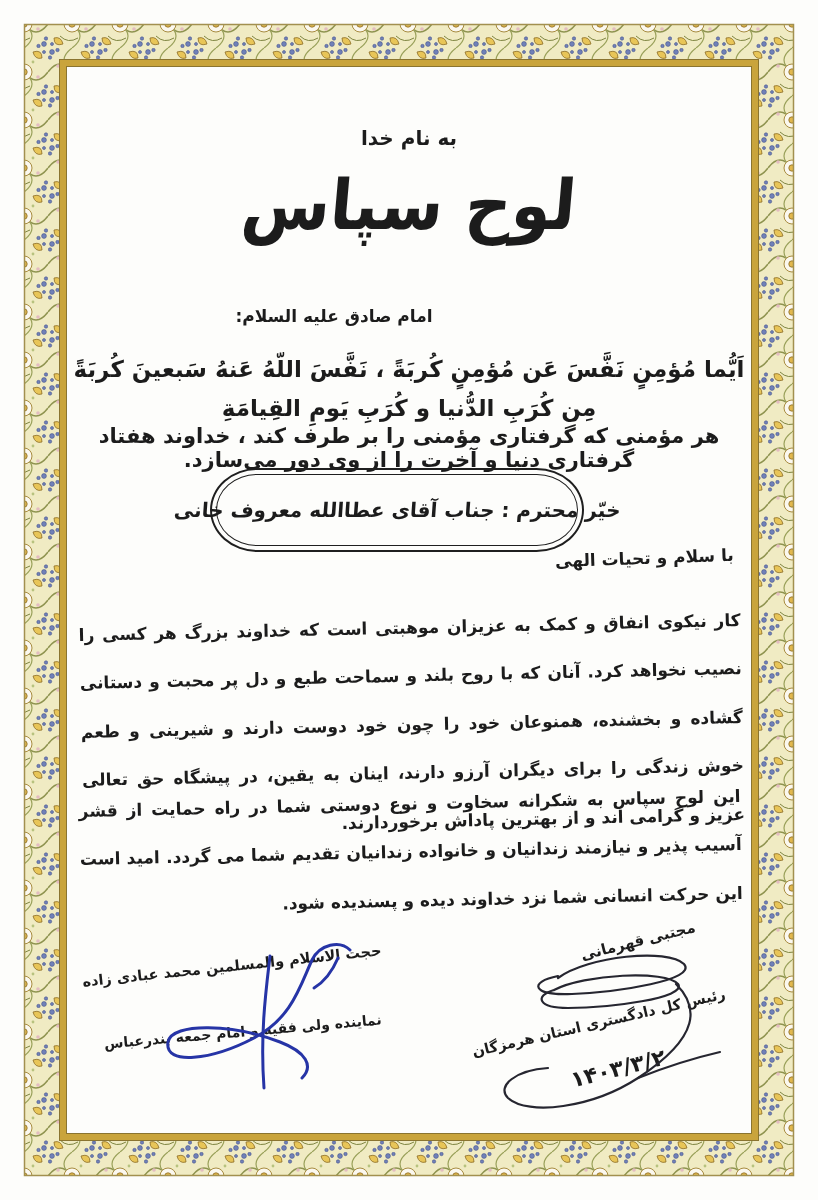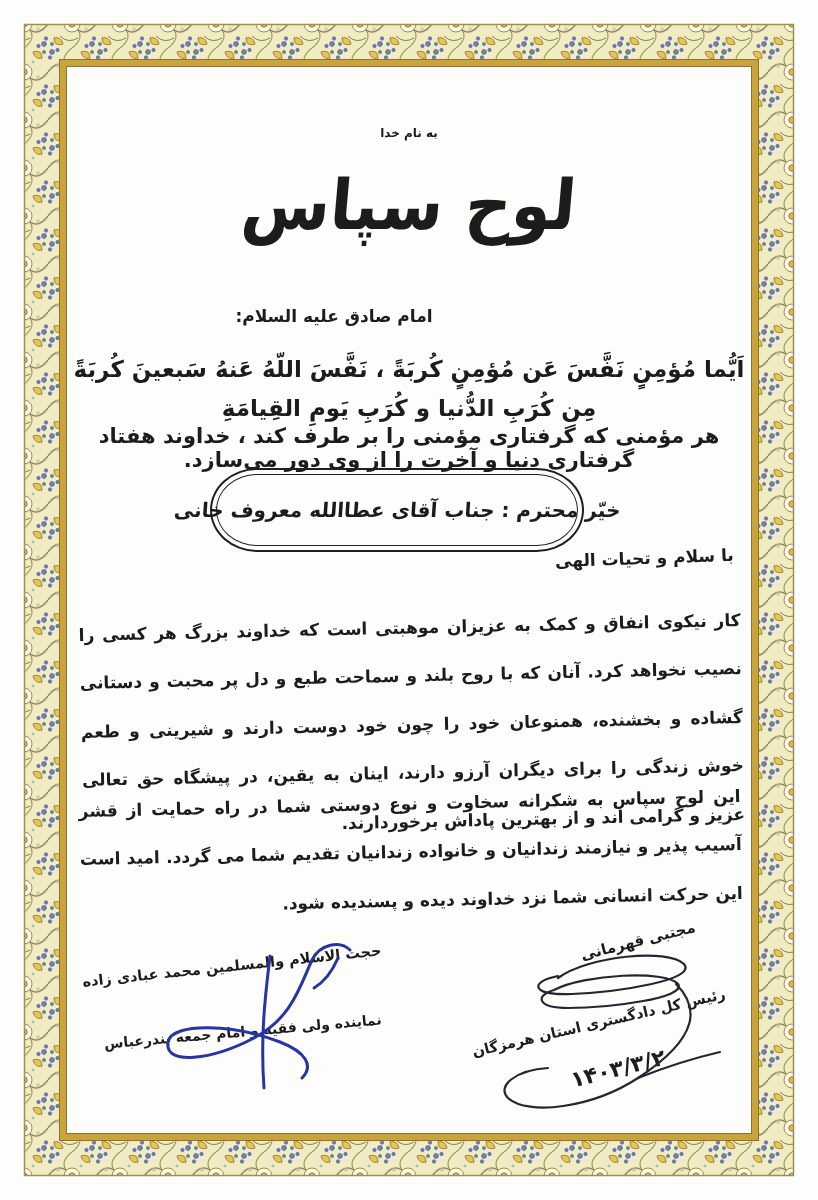--- a/index.html
+++ b/index.html
@@ -4,21 +4,21 @@
 <style>
   html,body{margin:0;padding:0;}
   body{
     width:818px;height:1200px;position:relative;overflow:hidden;
     background:#fdfdfb;
     font-family:"DejaVu Sans","Liberation Sans",sans-serif;
     color:#1c1c1c;
   }
   .abs{position:absolute;}
   .ctr{left:67px;right:67px;text-align:center;}
-  .page-bismillah{top:126px;font-size:12px;font-weight:bold;letter-spacing:1px;}
+  .page-bismillah{top:126px;font-size:20px;font-weight:bold;letter-spacing:1px;}
   .page-title{
     top:168px;font-size:64px;font-weight:bold;
     transform:skewX(-5deg) scaleY(1.08);
     letter-spacing:-1px;
   }
   .attribution{top:306px;font-size:17px;font-weight:bold;transform:translateX(-75px);}
   .hadith-arabic{top:350px;font-size:23px;font-weight:bold;line-height:1.7;}
   .hadith-translation{top:424px;font-size:21px;font-weight:bold;}
   .recipient-oval{
     left:210px;top:468px;width:374px;height:84px;

